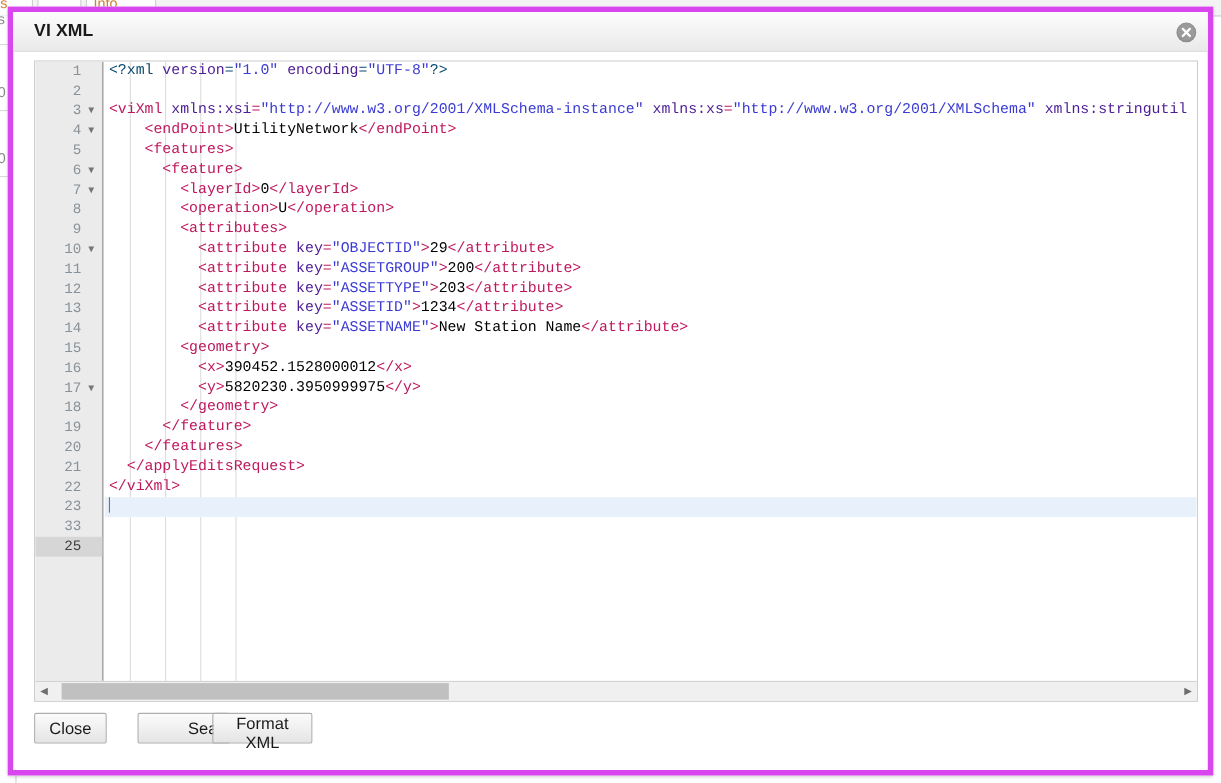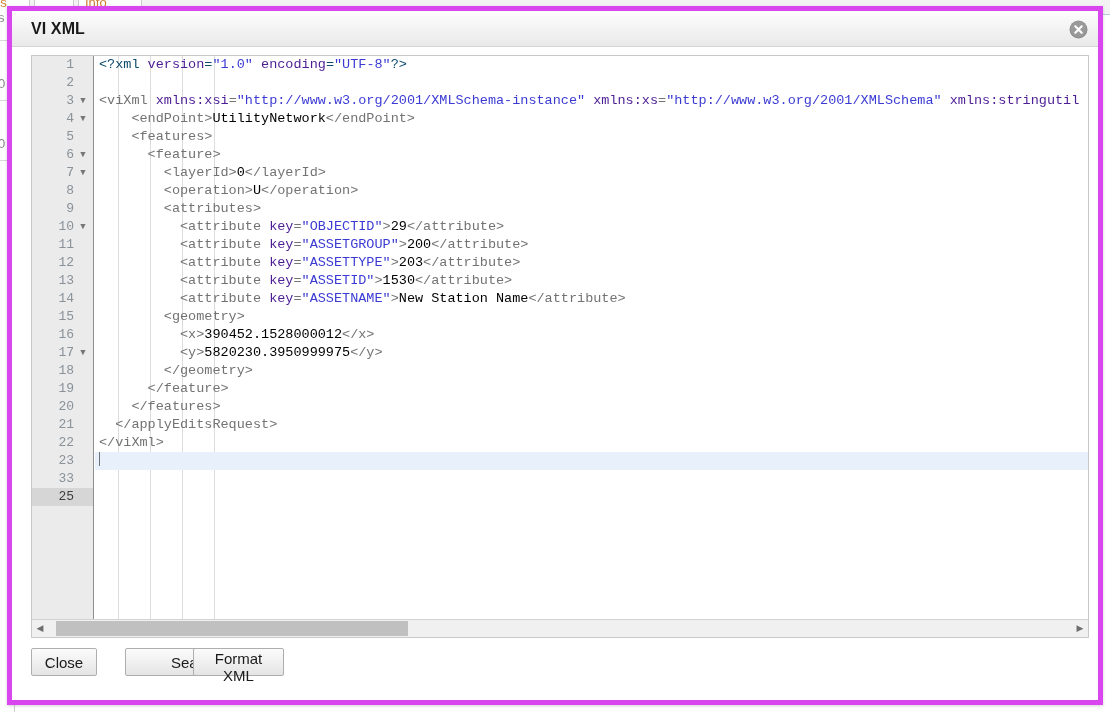--- a/index.html
+++ b/index.html
@@ -67,21 +67,21 @@
     position:relative;height:18px;line-height:18px;white-space:pre;
     font-family:"Liberation Mono","DejaVu Sans Mono",monospace;font-size:13.5px;color:#000;
     padding-left:4px;
   }
   .code-line.active{background:#e8f0fb;}
   .caret{display:inline-block;width:1px;height:14px;background:#6f7276;vertical-align:-2px;}
   .ind-guide{position:absolute;top:0;width:1px;height:100%;background:#dcdcdc;}
 
   
   .t-decl{color:#0c4a6e;}
-  .t-tag{color:#737373;}
+  .t-tag{color:#be185d;}
   .t-attr{color:#4c1d95;}
   .t-val{color:#3b3bd4;}
   .t-txt{color:#000000;}
 
   
   .hscroll{
     position:absolute;left:0;right:0;bottom:0;height:18px;background:#f0f0f0;border-top:1px solid #d2d2d2;box-sizing:border-box;
   }
   .hs-arrow{position:absolute;top:0;width:16px;height:17px;line-height:17px;text-align:center;font-size:9px;color:#6e6e6e;cursor:pointer;}
   .hs-arrow.left{left:0;}
@@ -172,21 +172,21 @@
           <div class="code-line"><span class="t-tag">&lt;viXml </span><span class="t-attr">xmlns:xsi</span><span class="t-tag">=</span><span class="t-val">"http://www.w3.org/2001/XMLSchema-instance"</span><span class="t-tag"> </span><span class="t-attr">xmlns:xs</span><span class="t-tag">=</span><span class="t-val">"http://www.w3.org/2001/XMLSchema"</span><span class="t-tag"> </span><span class="t-attr">xmlns:stringutil</span></div>
           <div class="code-line"><span class="t-tag">    &lt;endPoint&gt;</span><span class="t-txt">UtilityNetwork</span><span class="t-tag">&lt;/endPoint&gt;</span></div>
           <div class="code-line"><span class="t-tag">    &lt;features&gt;</span></div>
           <div class="code-line"><span class="t-tag">      &lt;feature&gt;</span></div>
           <div class="code-line"><span class="t-tag">        &lt;layerId&gt;</span><span class="t-txt">0</span><span class="t-tag">&lt;/layerId&gt;</span></div>
           <div class="code-line"><span class="t-tag">        &lt;operation&gt;</span><span class="t-txt">U</span><span class="t-tag">&lt;/operation&gt;</span></div>
           <div class="code-line"><span class="t-tag">        &lt;attributes&gt;</span></div>
           <div class="code-line"><span class="t-tag">          &lt;attribute </span><span class="t-attr">key</span><span class="t-tag">=</span><span class="t-val">"OBJECTID"</span><span class="t-tag">&gt;</span><span class="t-txt">29</span><span class="t-tag">&lt;/attribute&gt;</span></div>
           <div class="code-line"><span class="t-tag">          &lt;attribute </span><span class="t-attr">key</span><span class="t-tag">=</span><span class="t-val">"ASSETGROUP"</span><span class="t-tag">&gt;</span><span class="t-txt">200</span><span class="t-tag">&lt;/attribute&gt;</span></div>
           <div class="code-line"><span class="t-tag">          &lt;attribute </span><span class="t-attr">key</span><span class="t-tag">=</span><span class="t-val">"ASSETTYPE"</span><span class="t-tag">&gt;</span><span class="t-txt">203</span><span class="t-tag">&lt;/attribute&gt;</span></div>
-          <div class="code-line"><span class="t-tag">          &lt;attribute </span><span class="t-attr">key</span><span class="t-tag">=</span><span class="t-val">"ASSETID"</span><span class="t-tag">&gt;</span><span class="t-txt">1530</span><span class="t-tag">&lt;/attribute&gt;</span></div>
+          <div class="code-line"><span class="t-tag">          &lt;attribute </span><span class="t-attr">key</span><span class="t-tag">=</span><span class="t-val">"ASSETID"</span><span class="t-tag">&gt;</span><span class="t-txt">1234</span><span class="t-tag">&lt;/attribute&gt;</span></div>
           <div class="code-line"><span class="t-tag">          &lt;attribute </span><span class="t-attr">key</span><span class="t-tag">=</span><span class="t-val">"ASSETNAME"</span><span class="t-tag">&gt;</span><span class="t-txt">New Station Name</span><span class="t-tag">&lt;/attribute&gt;</span></div>
           <div class="code-line"><span class="t-tag">        &lt;geometry&gt;</span></div>
           <div class="code-line"><span class="t-tag">          &lt;x&gt;</span><span class="t-txt">390452.1528000012</span><span class="t-tag">&lt;/x&gt;</span></div>
           <div class="code-line"><span class="t-tag">          &lt;y&gt;</span><span class="t-txt">5820230.3950999975</span><span class="t-tag">&lt;/y&gt;</span></div>
           <div class="code-line"><span class="t-tag">        &lt;/geometry&gt;</span></div>
           <div class="code-line"><span class="t-tag">      &lt;/feature&gt;</span></div>
           <div class="code-line"><span class="t-tag">    &lt;/features&gt;</span></div>
           <div class="code-line"><span class="t-tag">  &lt;/applyEditsRequest&gt;</span></div>
           <div class="code-line"><span class="t-tag">&lt;/viXml&gt;</span></div>
           <div class="code-line active"><span class="caret"></span></div>

